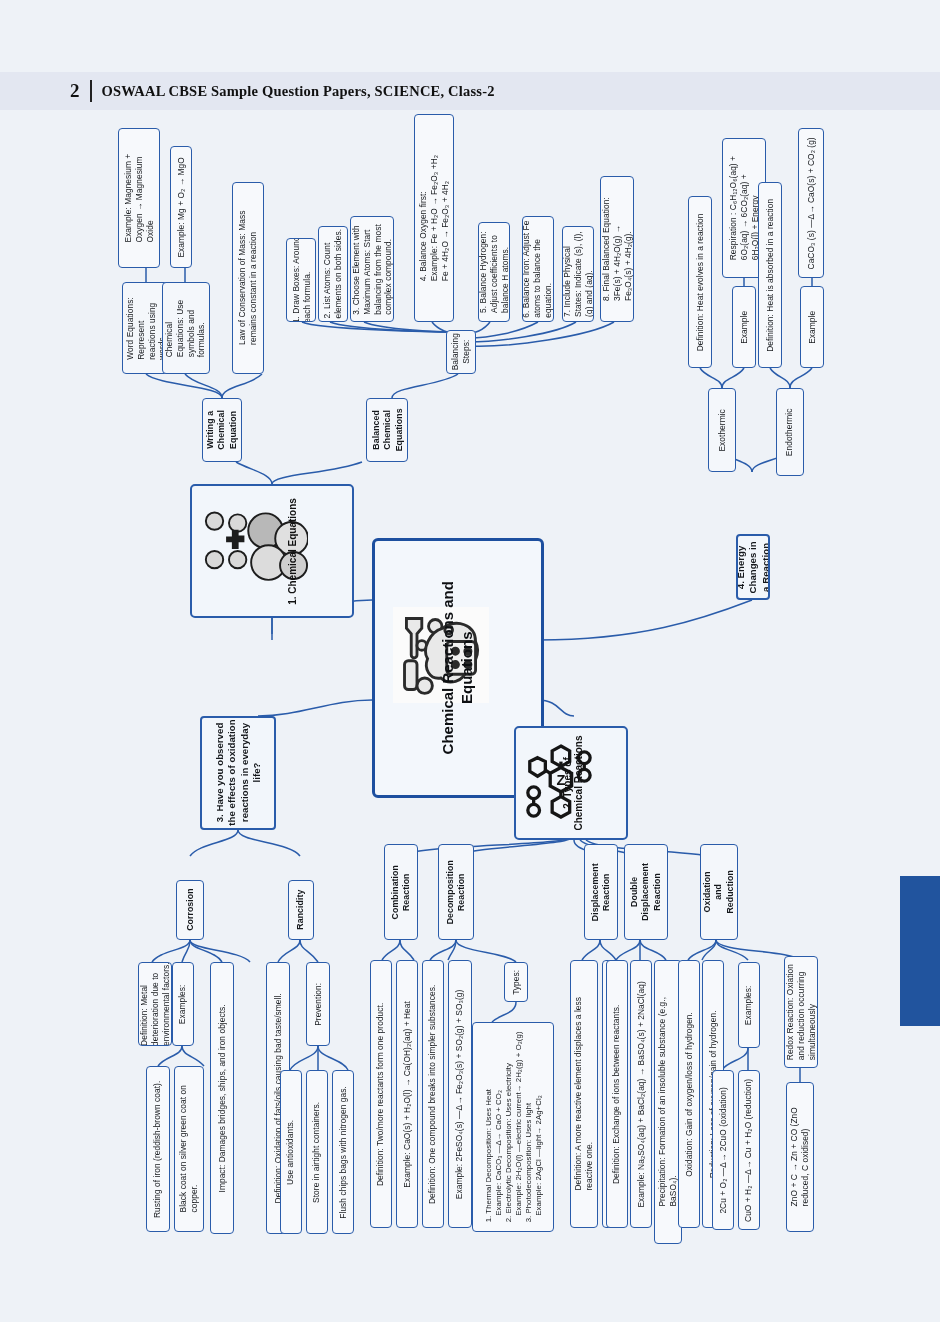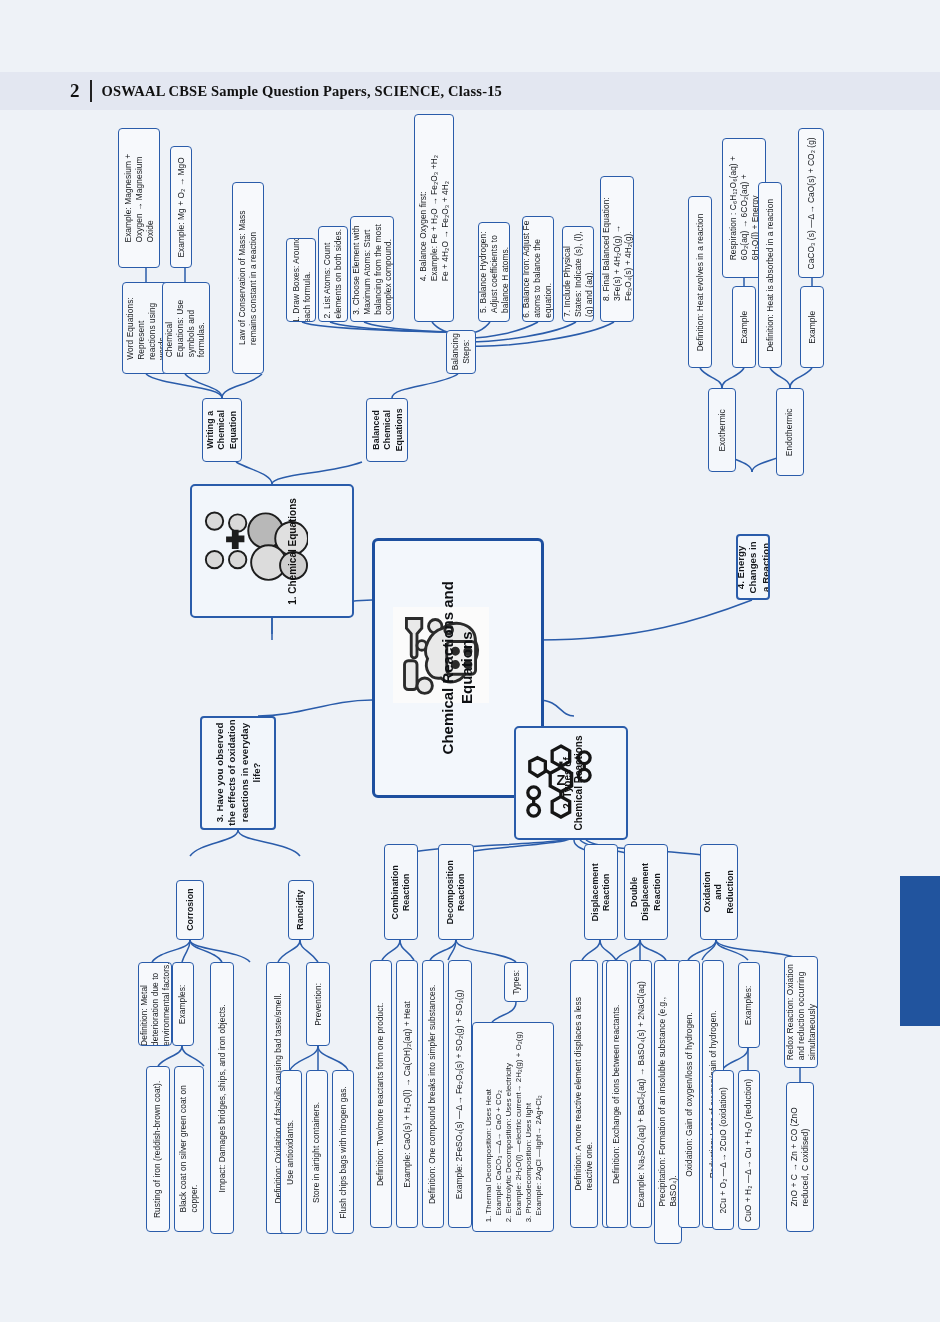--- a/index.html
+++ b/index.html
@@ -86,21 +86,21 @@
     transform:rotate(-90deg);white-space:pre;font-weight:bold;font-size:10px;color:#111;
   }
 </style>
 </head>
 <body>
 
 <div class="header-band"></div>
 <div class="header-inner">
   <div class="page-num">2</div>
   <div class="head-rule"></div>
-  <div class="head-title">OSWAAL CBSE Sample Question Papers, SCIENCE, Class-15</div>
+  <div class="head-title">OSWAAL CBSE Sample Question Papers, SCIENCE, Class-2</div>
 </div>
 <div class="edge-tab"></div>
 
 <div id="map">
 
 <svg class="links" viewBox="0 0 940 1322">
   <g fill="none" stroke="#2a5caa" stroke-width="1.5">
 
     <path d="M372 600 C 330 600, 300 616, 272 616"></path>
     <path d="M272 616 C 272 616, 272 634, 272 634"></path>

